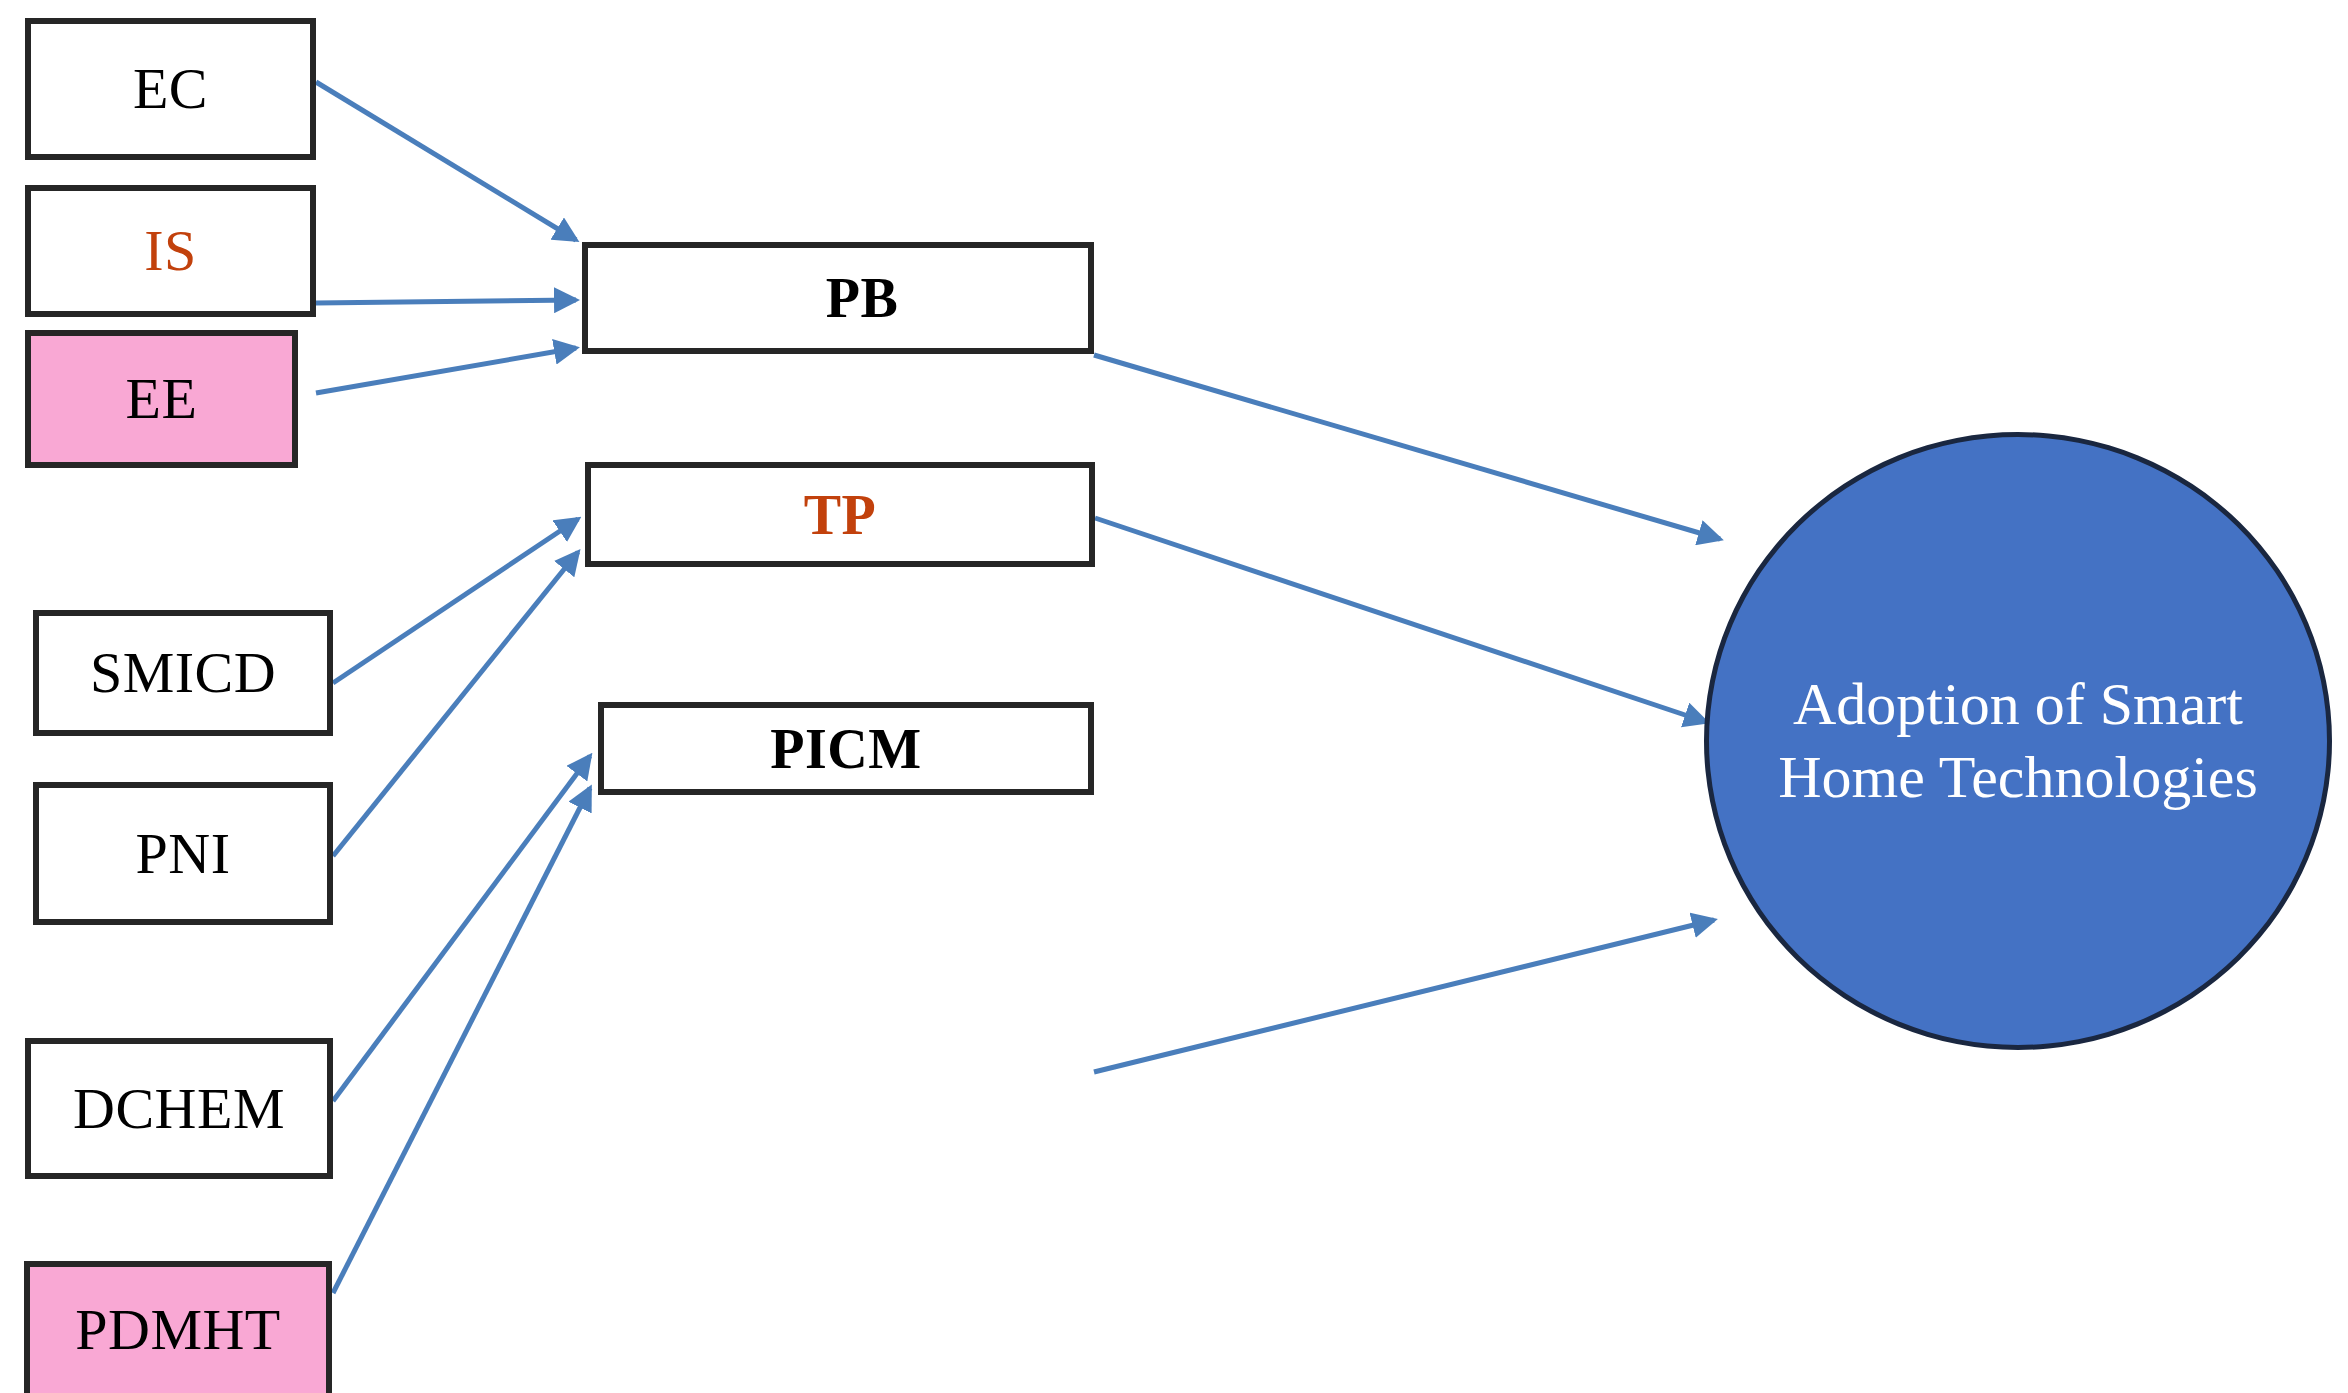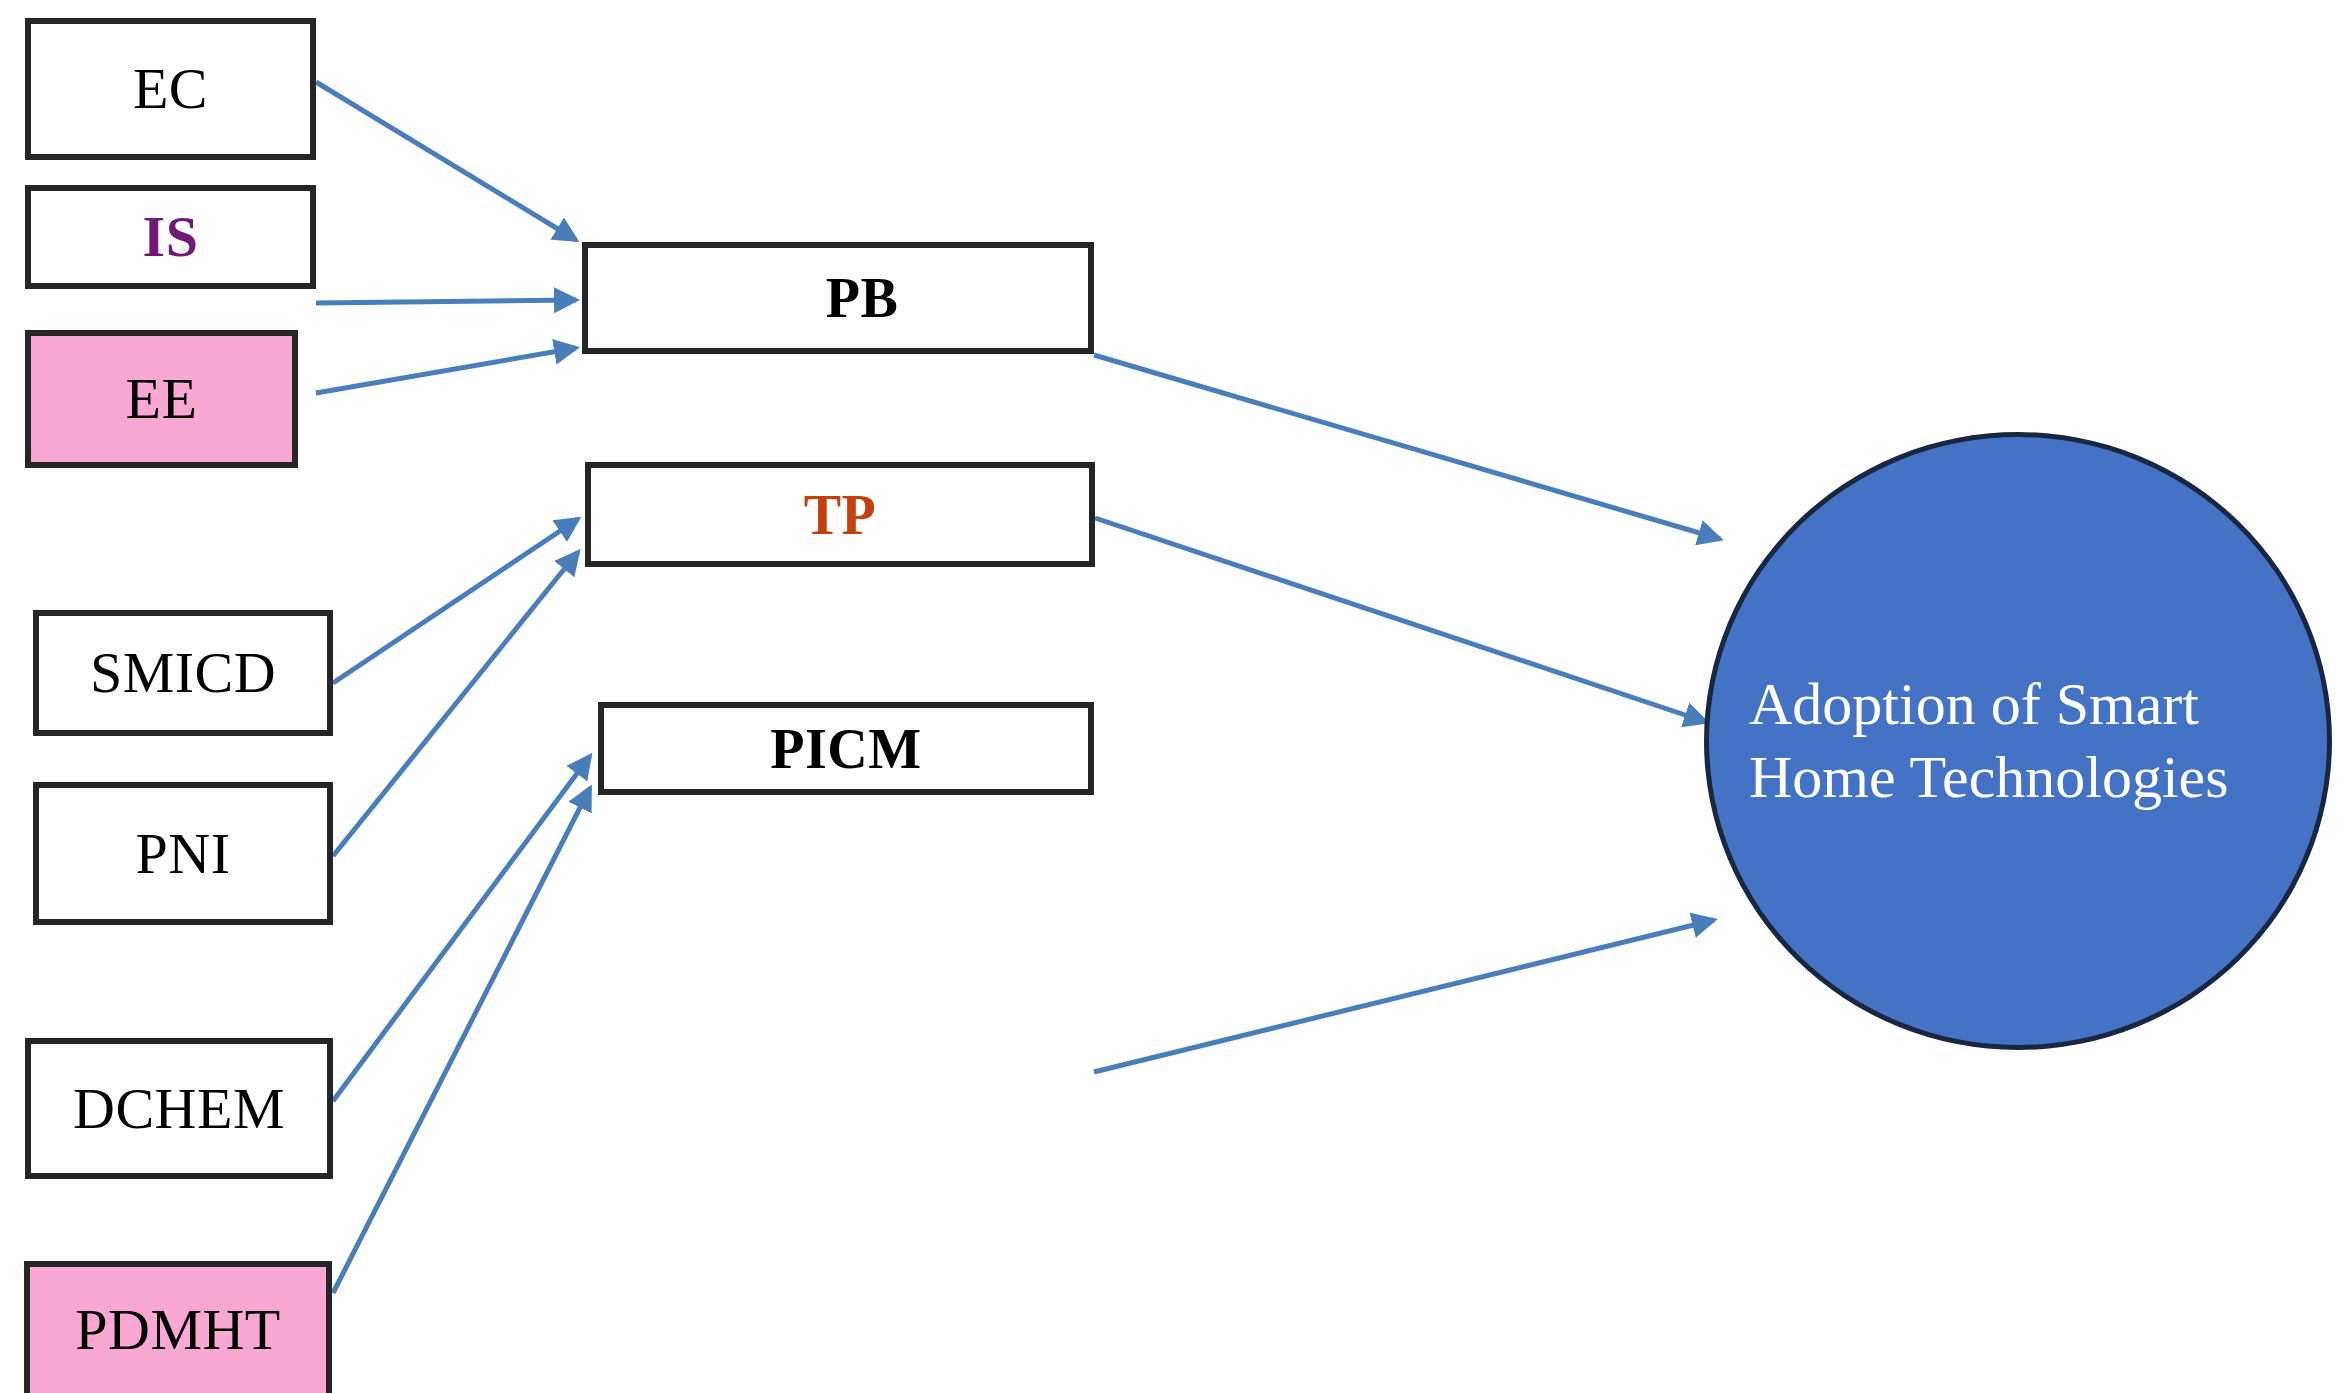--- a/index.html
+++ b/index.html
@@ -45,21 +45,21 @@
     font-size: 56px;
   }
   .outcome-circle {
     position: absolute;
     box-sizing: border-box;
     border-radius: 50%;
     border: 5px solid #1a2740;
     display: flex;
     align-items: center;
     justify-content: center;
-    text-align: left;
+    text-align: center;
     color: #ffffff;
     font-family: "Liberation Serif", "DejaVu Serif", serif;
     font-size: 60px;
     line-height: 1.22;
   }
   .outcome-label {
     display: block;
     padding: 0 40px;
   }
 </style>
@@ -85,21 +85,21 @@
         <line x1="1094" y1="355" x2="1720" y2="539" stroke="#4A7EBB" stroke-width="5" marker-end="url(#arrowhead)"></line>
         <line x1="1095" y1="518" x2="1706" y2="722" stroke="#4A7EBB" stroke-width="5" marker-end="url(#arrowhead)"></line>
         <line x1="1094" y1="1072" x2="1714" y2="920" stroke="#4A7EBB" stroke-width="5" marker-end="url(#arrowhead)"></line>
       </g>
   </svg>
 
   <div id="node-layer">
       <div class="node-box" style="left: 25px; top: 18px; width: 291px; height: 142px; border-color: rgb(38, 38, 38); background: rgb(255, 255, 255); color: rgb(0, 0, 0);">
         <span>EC</span>
       </div>
-      <div class="node-box" style="left: 25px; top: 185px; width: 291px; height: 104px; border-color: rgb(38, 38, 38); background: rgb(255, 255, 255); color: #701a75; font-weight: bold;">
+      <div class="node-box" style="left: 25px; top: 185px; width: 291px; height: 132px; border-color: rgb(38, 38, 38); background: rgb(255, 255, 255); color: #c2410c;">
         <span>IS</span>
       </div>
       <div class="node-box" style="left: 25px; top: 330px; width: 273px; height: 138px; border-color: rgb(38, 38, 38); background: #f9a8d4; color: rgb(0, 0, 0);">
         <span>EE</span>
       </div>
       <div class="node-box" style="left: 33px; top: 610px; width: 300px; height: 126px; border-color: rgb(38, 38, 38); background: rgb(255, 255, 255); color: rgb(0, 0, 0);">
         <span>SMICD</span>
       </div>
       <div class="node-box" style="left: 33px; top: 782px; width: 300px; height: 143px; border-color: rgb(38, 38, 38); background: rgb(255, 255, 255); color: rgb(0, 0, 0);">
         <span>PNI</span>

